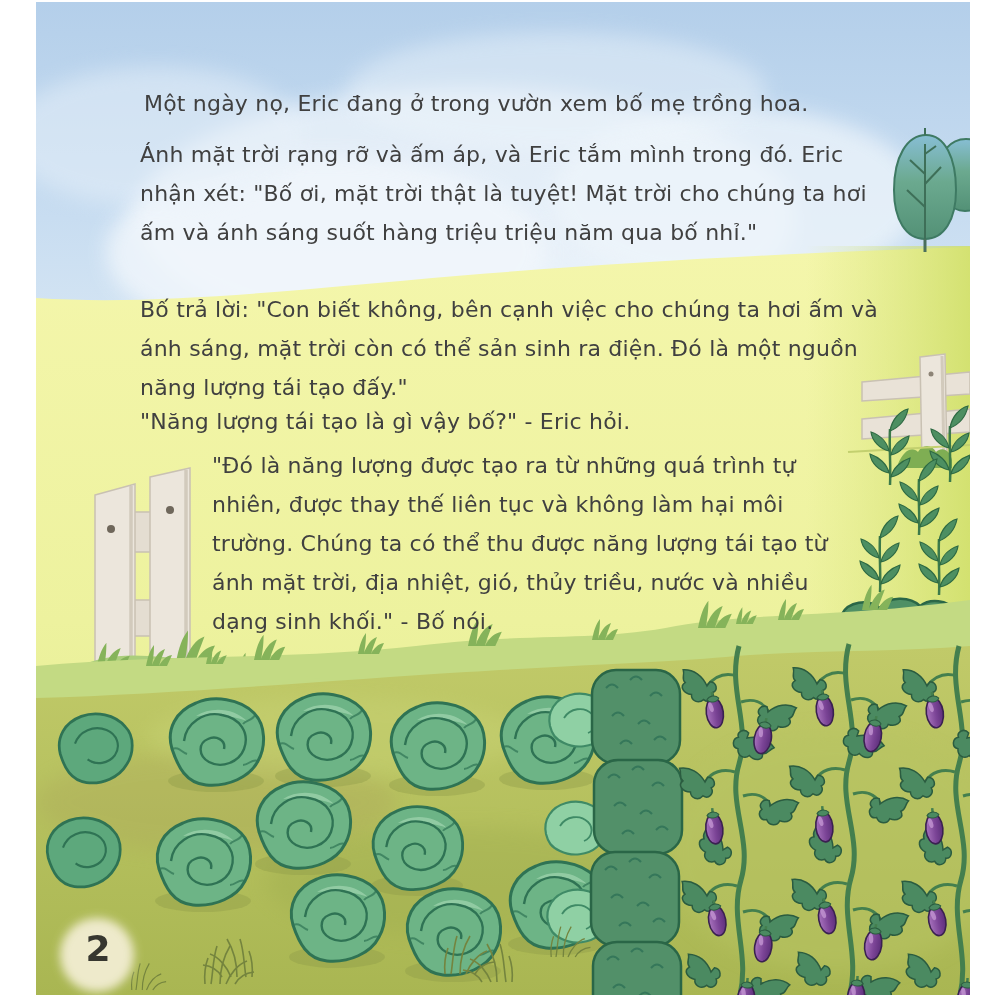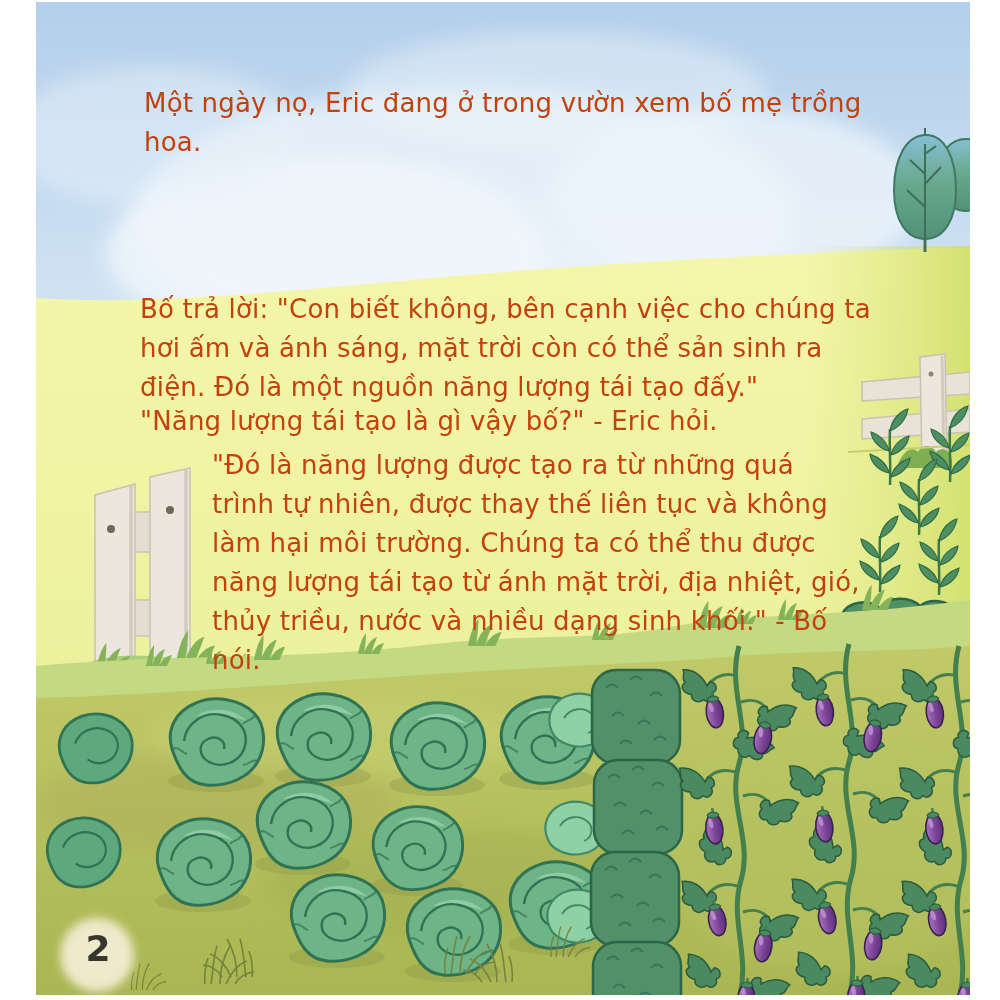--- a/index.html
+++ b/index.html
@@ -1,21 +1,21 @@
 <!DOCTYPE html>
 <html><head>
 <meta charset="utf-8">
 <style>
   html,body{margin:0;padding:0;background:#ffffff;}
   .stage{position:relative;width:1000px;height:1000px;background:#ffffff;overflow:hidden;
          font-family:"DejaVu Sans",sans-serif;}
   .page{position:absolute;left:36px;top:2px;width:934px;height:993px;overflow:hidden;background:#cfe2f2;}
   .page svg{position:absolute;left:0;top:0;z-index:1;display:block;}
   .textlayer{position:absolute;left:0;top:0;width:100%;height:100%;z-index:2;}
-  .para{position:absolute;color:#c2410c;font-size:26px;line-height:39px;letter-spacing:0.2px;}
+  .para{position:absolute;color:#404040;font-size:22px;line-height:39px;letter-spacing:0.2px;}
   .p1{left:108px;top:82px;width:736px;}
   .p2{left:104px;top:133px;width:740px;}
   .p3{left:104px;top:288px;width:744px;}
   .p4{left:104px;top:400px;width:700px;}
   .p5{left:176px;top:444px;width:648px;}
   .pagenum{position:absolute;left:30px;top:926px;width:64px;text-align:center;
            color:#37372f;font-size:36px;font-weight:bold;}
 </style>
 </head>
 <body>
@@ -264,20 +264,21 @@
         <use href="#lgrass" transform="translate(470,980) scale(-1,1)"></use>
         <use href="#lgrass" transform="translate(520,955) scale(0.8)"></use>
         <use href="#lgrass" transform="translate(100,988) scale(0.7)"></use>
       </g>
 
       <circle cx="61" cy="953" r="37" fill="#f2edd2" opacity="0.95" filter="url(#soft2)"></circle>
     </svg>
 
     <div class="textlayer">
       <div class="para p1">Một ngày nọ, Eric đang ở trong vườn xem bố mẹ trồng hoa.</div>
+      <div class="para p2">Ánh mặt trời rạng rỡ và ấm áp, và Eric tắm mình trong đó. Eric nhận xét: "Bố ơi, mặt trời thật là tuyệt! Mặt trời cho chúng ta hơi ấm và ánh sáng suốt hàng triệu triệu năm qua bố nhỉ."</div>
       <div class="para p3">Bố trả lời: "Con biết không, bên cạnh việc cho chúng ta hơi ấm và ánh sáng, mặt trời còn có thể sản sinh ra điện. Đó là một nguồn năng lượng tái tạo đấy."</div>
       <div class="para p4">"Năng lượng tái tạo là gì vậy bố?" - Eric hỏi.</div>
       <div class="para p5">"Đó là năng lượng được tạo ra từ những quá trình tự nhiên, được thay thế liên tục và không làm hại môi trường. Chúng ta có thể thu được năng lượng tái tạo từ ánh mặt trời, địa nhiệt, gió, thủy triều, nước và nhiều dạng sinh khối." - Bố nói.</div>
       <div class="pagenum">2</div>
     </div>
 
   </div>
 </div>
 
 </body></html>

